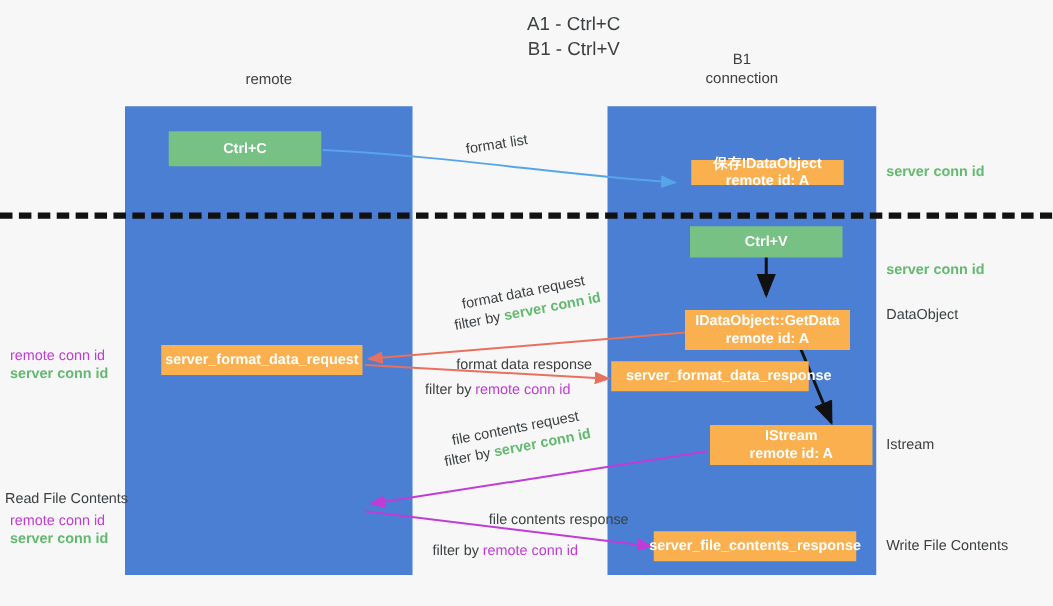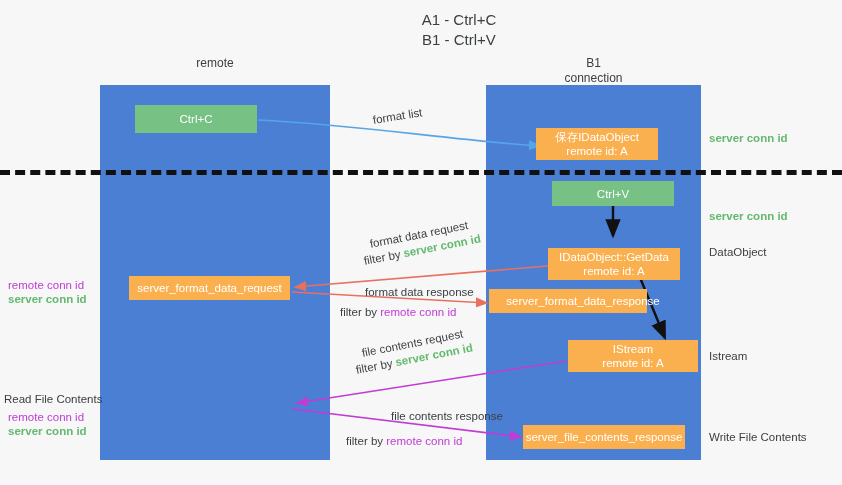--- a/index.html
+++ b/index.html
@@ -36,35 +36,36 @@
   #lane-b1 { left: 486px; top: 85px; width: 215px; height: 375px; }
 
   .lane-header {
     position: absolute;
     text-align: center;
     color: #3c4043;
     font-size: 12px;
     line-height: 15px;
   }
   #header-a1 { left: 100px; top: 56px; width: 230px; }
-  #header-b1 { left: 486px; top: 56px; width: 215px; }
+  #header-b1 { left: 486px; top: 40px; width: 215px; }
 
   
   .node {
     position: absolute;
     box-sizing: border-box;
     display: flex;
     flex-direction: column;
     align-items: center;
     justify-content: center;
     color: #ffffff;
     font-size: 11.5px;
     line-height: 14px;
     text-align: center;
     padding: 3px 6px;
+    font-weight: bold;
   }
   .node.green { background: #76c183; }
   .node.orange { background: #fbb050; }
 
   
   #separator {
     position: absolute;
     left: 0;
     top: 170px;
     width: 842px;
@@ -147,21 +148,21 @@
 
     <path d="M292,409 L521,437" stroke="#c23bd6" stroke-width="1.6" fill="none" marker-end="url(#ah-magenta)"></path>
   </svg>
 
   <div id="separator"></div>
 
   <div class="node green" style="left:135px; top:105px; width:122px; height:28px;">
     <div>Ctrl+C</div>
   </div>
 
-  <div class="node orange" style="left:536px; top:128px; width:122px; height:32px;">
+  <div class="node orange" style="left:553px; top:128px; width:122px; height:20px;">
     <div>保存IDataObject</div>
     <div>remote id: A</div>
   </div>
 
   <div class="node green" style="left:552px; top:181px; width:122px; height:25px;">
     <div>Ctrl+V</div>
   </div>
 
   <div class="node orange" style="left:548px; top:248px; width:132px; height:32px;">
     <div>IDataObject::GetData</div>

